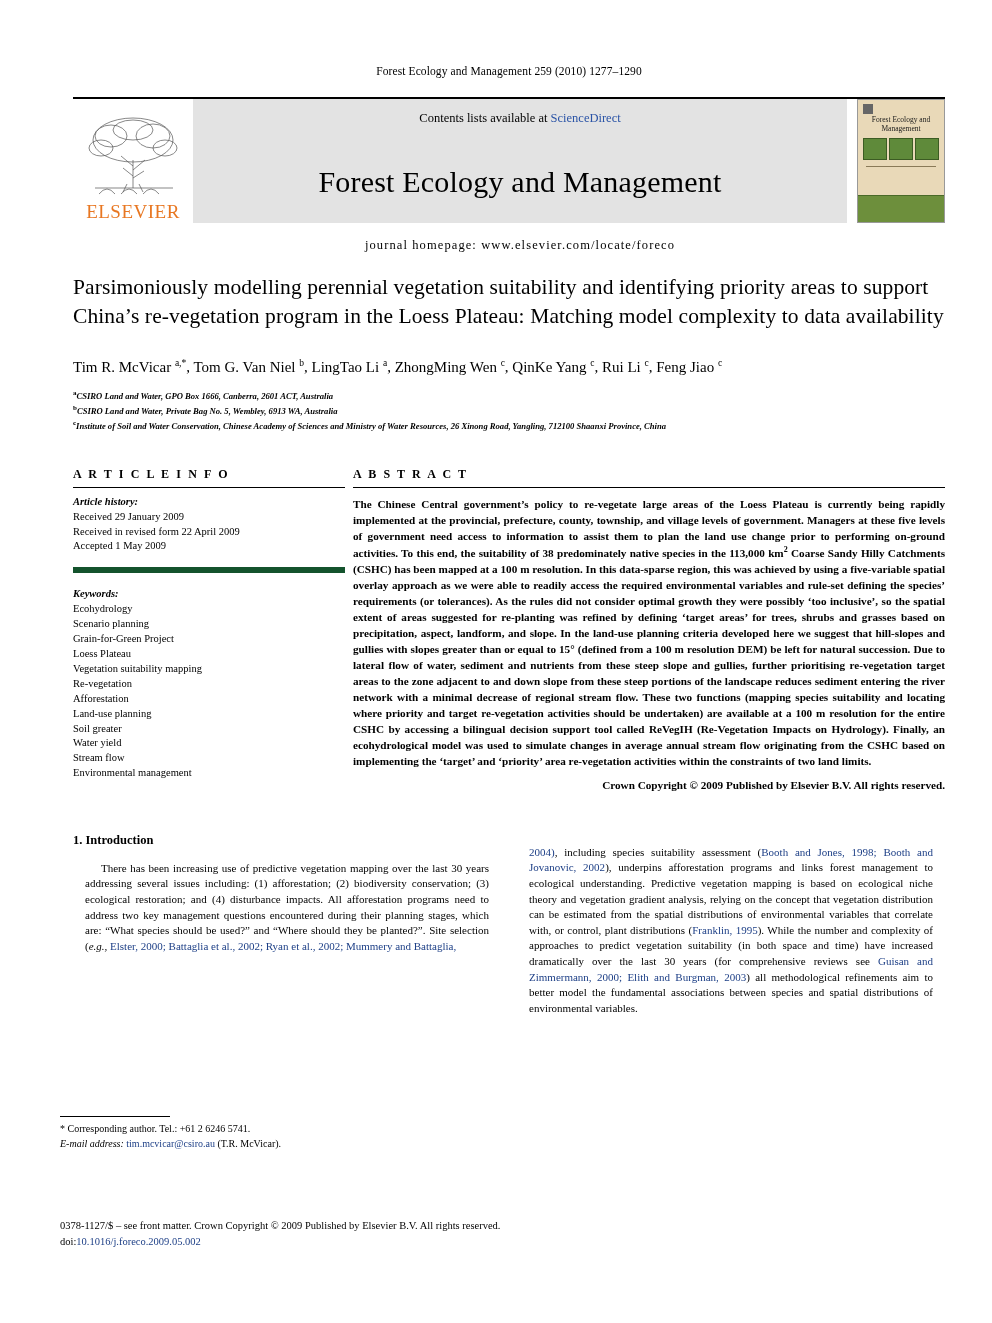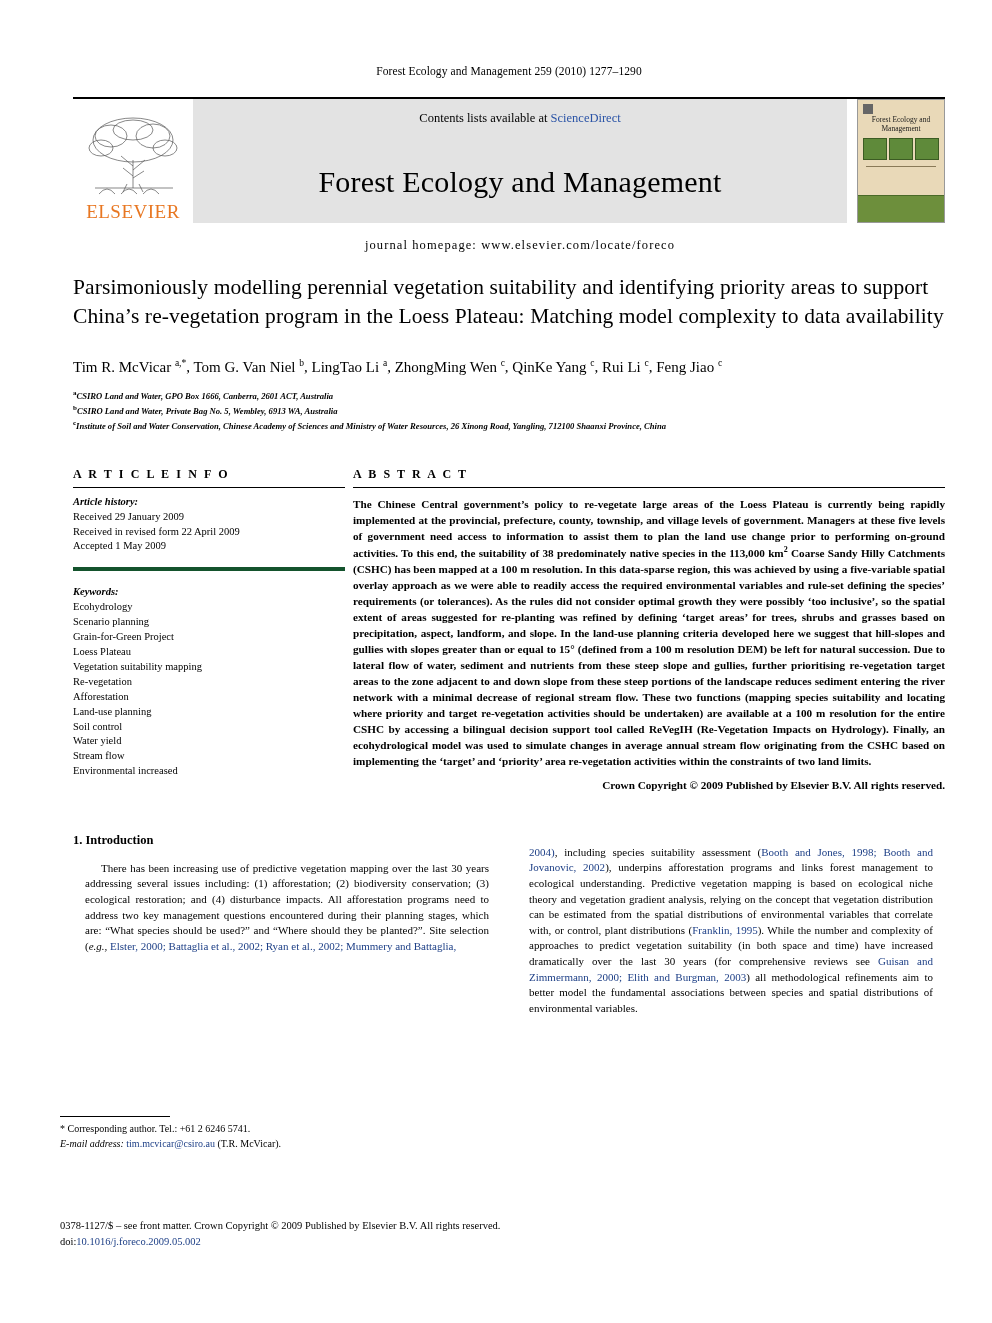--- a/index.html
+++ b/index.html
@@ -147,21 +147,21 @@
   }
   .col-info { width: 272px; flex: 0 0 272px; }
   .col-abstract { flex: 1 1 auto; margin-left: 8px; }
   .section-label {
     font-size: 12px;
     letter-spacing: 2.1px;
     font-weight: bold;
     padding-bottom: 5px;
   }
   .rule-top { border-top: 1.5px solid #000; }
-  .rule-thin { border-top: 4px solid #14532d; }
+  .rule-thin { border-top: 6px solid #14532d; }
   .info-box { padding-top: 7px; font-size: 10.5px; line-height: 1.42; }
   .info-head { font-style: italic; font-weight: bold; }
   .kw-block { margin-top: 13px; padding-top: 7px; }
   .abstract-body {
     padding-top: 8px;
     font-size: 11.2px;
     line-height: 1.43;
     text-align: justify;
     font-weight: bold;
   }
@@ -293,24 +293,24 @@
         <div class="info-box">
           <div class="info-head">Keywords:</div>
           <div>Ecohydrology</div>
           <div>Scenario planning</div>
           <div>Grain-for-Green Project</div>
           <div>Loess Plateau</div>
           <div>Vegetation suitability mapping</div>
           <div>Re-vegetation</div>
           <div>Afforestation</div>
           <div>Land-use planning</div>
-          <div>Soil control</div>
+          <div>Soil greater</div>
           <div>Water yield</div>
           <div>Stream flow</div>
-          <div>Environmental increased</div>
+          <div>Environmental management</div>
         </div>
       </div>
     </div>
 
     <div class="col-abstract">
       <div class="section-label">A B S T R A C T</div>
       <div class="rule-top"></div>
       <div class="abstract-body">
         <span>The Chinese Central government’s policy to re-vegetate large areas of the Loess Plateau is currently being rapidly implemented at the provincial, prefecture, county, township, and village levels of government. Managers at these five levels of government need access to information to assist them to plan the land use change prior to performing on-ground activities. To this end, the suitability of 38 predominately native species in the 113,000 km</span><sup>2</sup><span> Coarse Sandy Hilly Catchments (CSHC) has been mapped at a 100 m resolution. In this data-sparse region, this was achieved by using a five-variable spatial overlay approach as we were able to readily access the required environmental variables and rule-set defining the species’ requirements (or tolerances). As the rules did not consider optimal growth they were possibly ‘too inclusive’, so the spatial extent of areas suggested for re-planting was refined by defining ‘target areas’ for trees, shrubs and grasses based on precipitation, aspect, landform, and slope. In the land-use planning criteria developed here we suggest that hill-slopes and gullies with slopes greater than or equal to 15° (defined from a 100 m resolution DEM) be left for natural succession. Due to lateral flow of water, sediment and nutrients from these steep slope and gullies, further prioritising re-vegetation target areas to the zone adjacent to and down slope from these steep portions of the landscape reduces sediment entering the river network with a minimal decrease of regional stream flow. These two functions (mapping species suitability and locating where priority and target re-vegetation activities should be undertaken) are available at a 100 m resolution for the entire CSHC by accessing a bilingual decision support tool called ReVegIH (Re-Vegetation Impacts on Hydrology). Finally, an ecohydrological model was used to simulate changes in average annual stream flow originating from the CSHC based on implementing the ‘target’ and ‘priority’ area re-vegetation activities within the constraints of two land limits.</span>
       </div>

